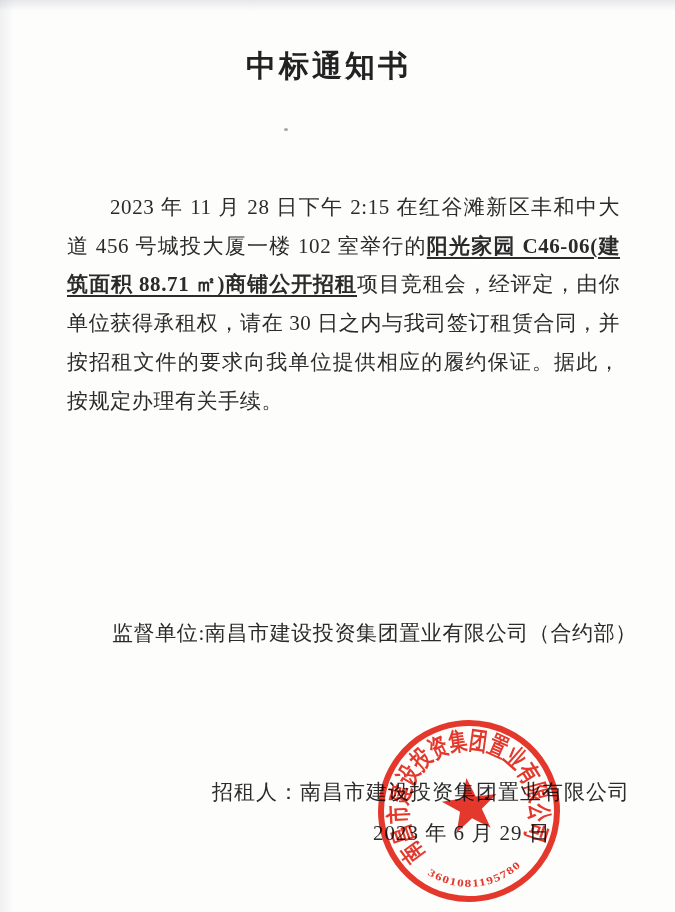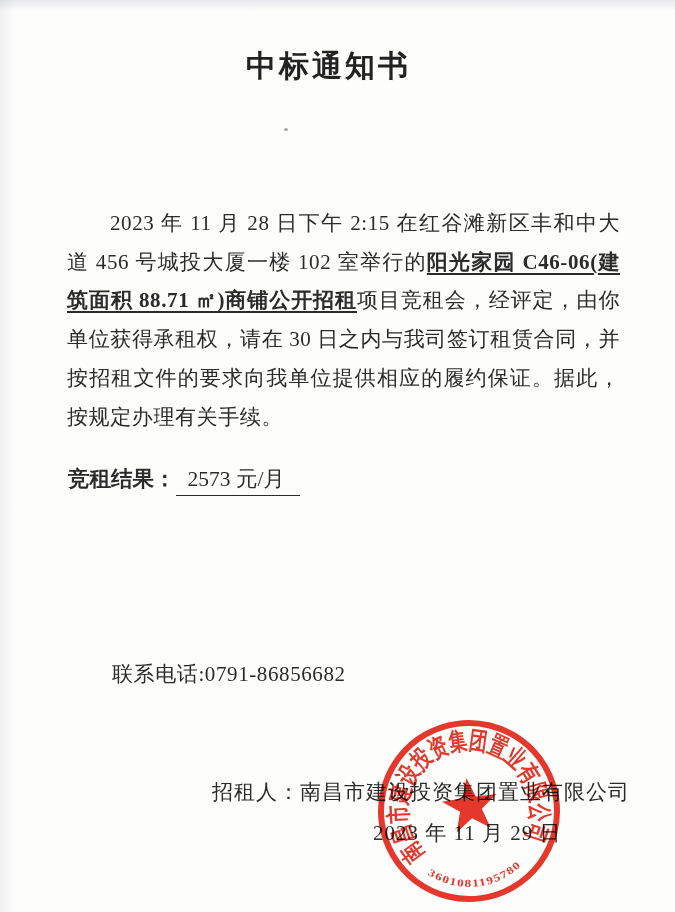--- a/index.html
+++ b/index.html
@@ -34,21 +34,21 @@
   }
   .recipient-name{
     border-bottom:1.6px solid #2b2b2b;
     padding-right:9px;display:inline-block;padding-bottom:2px;
   }
   .body-par{
     position:absolute;left:67px;width:553px;margin:0;
     font-size:21px;line-height:38.7px;letter-spacing:.6px;
     text-align:justify;text-justify:inter-character;
   }
-  .par1{top:204px;text-indent:43px;}
+  .par1{top:188px;text-indent:43px;}
   .emph{
     font-weight:700;
     text-decoration:underline;
     text-decoration-thickness:1.7px;
     text-underline-offset:4px;
   }
   .result-line{
     position:absolute;top:466px;left:68px;
     font-size:21.5px;line-height:1.3;
   }
@@ -91,29 +91,28 @@
 </head>
 <body>
 
 <div class="page">
 
   <h1 class="doc-title">中标通知书</h1>
 
 
   <p class="body-par par1"><span>2023 年 11 月 28 日下午 2:15 在红谷滩新区丰和中大道 456 号城投大厦一楼 102 室举行的</span><span class="emph">阳光家园 C46-06(建筑面积 88.71 ㎡)商铺公开招租</span><span>项目竞租会，经评定，由你单位获得承租权，请在 30 日之内与我司签订租赁合同，并按招租文件的要求向我单位提供相应的履约保证。据此，按规定办理有关手续。</span></p>
 
-  <div class="result-line"><span class="result-label">竞租结果：</span><span class="result-value">2573 元/月</span></div>
 
 
+  <p class="indent-line supervisor-line">监督单位:南昌市建设投资集团置业有限公司（合约部）</p>
 
-  <p class="indent-line phone-line">联系电话:0791-86856682</p>
 
   <div class="lessor-line"><span>招租人：</span><span>南昌市建设投资集团置业有限公司</span></div>
 
-  <div class="date-line">2023 年 11 月 29 日</div>
+  <div class="date-line">2023 年 6 月 29 日</div>
 
   <svg class="seal" viewBox="-100 -100 200 200" xmlns="http://www.w3.org/2000/svg">
     <g transform="rotate(-8)">
       <circle cx="0" cy="0" r="88" fill="none" stroke="#dc2a1d" stroke-width="6"></circle>
       <defs>
         <path id="sealTopArc" d="M -50,37 A 62.2,62.2 0 1 1 50,37" fill="none"></path>
         <path id="sealBottomArc" d="M -50,57 A 75.8,75.8 0 0 0 50,57" fill="none"></path>
       </defs>
       <text font-size="25" fill="#dc2a1d">
         <textPath href="#sealTopArc" startOffset="0" textLength="272" lengthAdjust="spacingAndGlyphs">南昌市建设投资集团置业有限公司</textPath>

